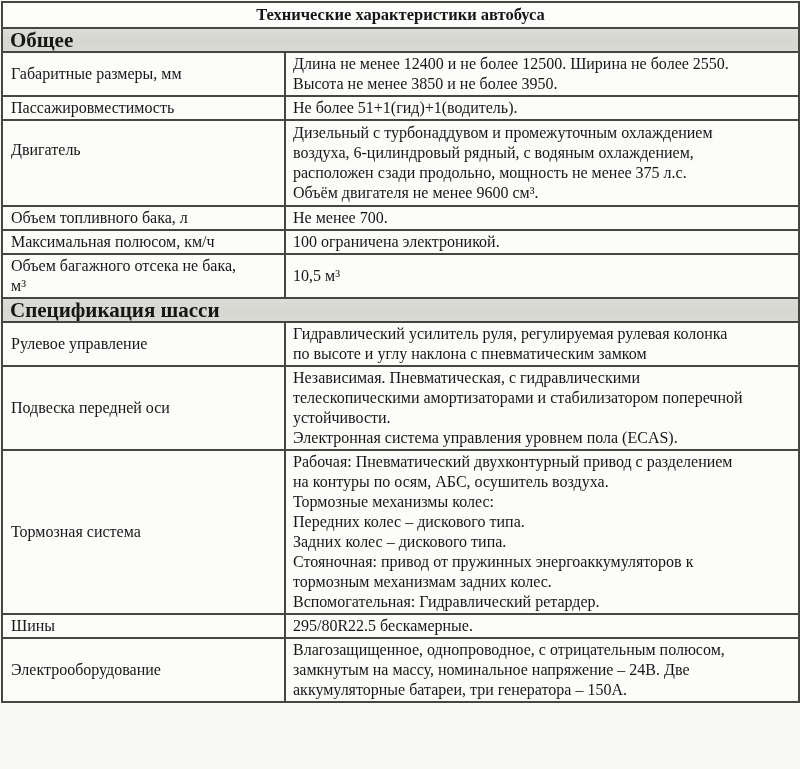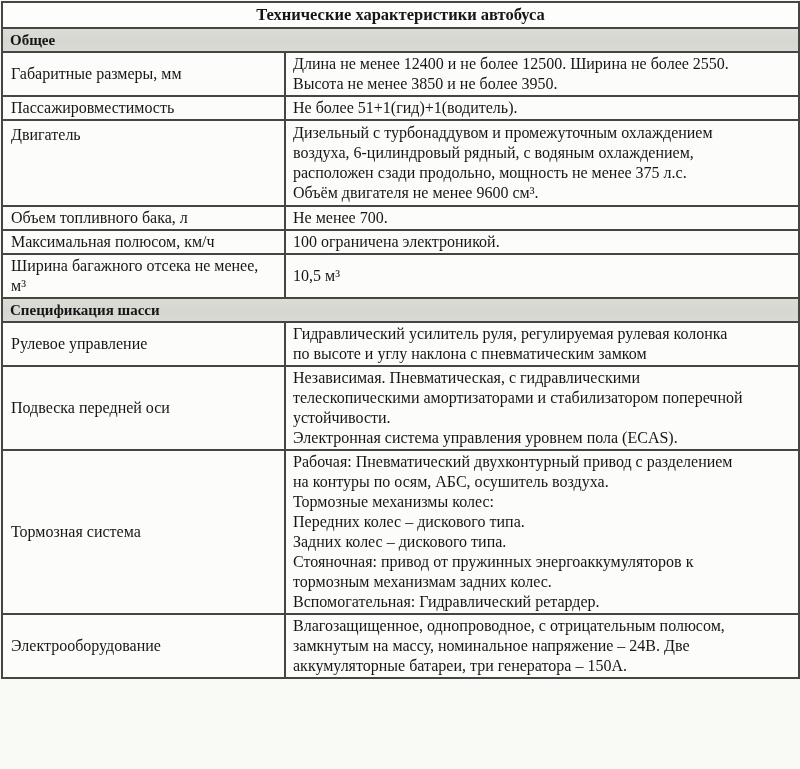--- a/index.html
+++ b/index.html
@@ -41,35 +41,35 @@
   td.title {
     text-align: center;
     font-weight: bold;
     font-size: 16.5px;
     height: 24px;
     padding: 2px 6px;
     background: #fdfdfb;
   }
   td.sec {
     font-weight: bold;
-    font-size: 15px;
+    font-size: 21px;
     height: 22px;
     background: linear-gradient(180deg, #dcddd7 0%, #d6d7d1 55%, #d9dad3 100%);
   }
   th.lbl {
     vertical-align: middle;
     white-space: pre-line;
     padding-left: 8px;
   }
   td.val {
     vertical-align: middle;
     white-space: pre-line;
     border-radius: 12px;
   }
-  tr.valign-top th.lbl { vertical-align: top; padding-top: 4px; }
+  tr.valign-top th.lbl { vertical-align: top; padding-top: 19px; }
   tr.h2 { height: 28px; }
   tr.h1 { height: 23px; }
   tr.h4 { height: 86px; }
   tr.h2s { height: 38px; }
   tr.h3 { height: 62px; }
   tr.h8 { height: 158px; }
   tr.h4b { height: 80px; }
 </style>
 </head>
 <body>
@@ -111,21 +111,21 @@
       </tr>
       <tr class="h1">
         <th class="lbl">Объем топливного бака, л</th>
         <td class="val">Не менее 700.</td>
       </tr>
       <tr class="h1">
         <th class="lbl">Максимальная полюсом, км/ч</th>
         <td class="val">100 ограничена электроникой.</td>
       </tr>
       <tr class="h2s">
-        <th class="lbl">Ширина багажного отсека не менее,
+        <th class="lbl">Объем багажного отсека не бака,
 м³</th>
         <td class="val">10,5 м³</td>
       </tr>
 
       <tr>
         <td class="sec" colspan="2">Спецификация шасси</td>
       </tr>
 
       <tr class="h2">
         <th class="lbl">Рулевое управление</th>
@@ -143,20 +143,24 @@
         <th class="lbl">Тормозная система</th>
         <td class="val">Рабочая: Пневматический двухконтурный привод с разделением
 на контуры по осям, АБС, осушитель воздуха.
 Тормозные механизмы колес:
 Передних колес – дискового типа.
 Задних колес – дискового типа.
 Стояночная: привод от пружинных энергоаккумуляторов к
 тормозным механизмам задних колес.
 Вспомогательная: Гидравлический ретардер.</td>
       </tr>
+      <tr class="h1">
+        <th class="lbl">Шины</th>
+        <td class="val">295/80R22.5 бескамерные.</td>
+      </tr>
       <tr class="h3">
         <th class="lbl">Электрооборудование</th>
         <td class="val">Влагозащищенное, однопроводное, с отрицательным полюсом,
 замкнутым на массу, номинальное напряжение – 24В. Две
 аккумуляторные батареи, три генератора – 150А.</td>
       </tr>
 
     </tbody>
       </table>
   </div>

